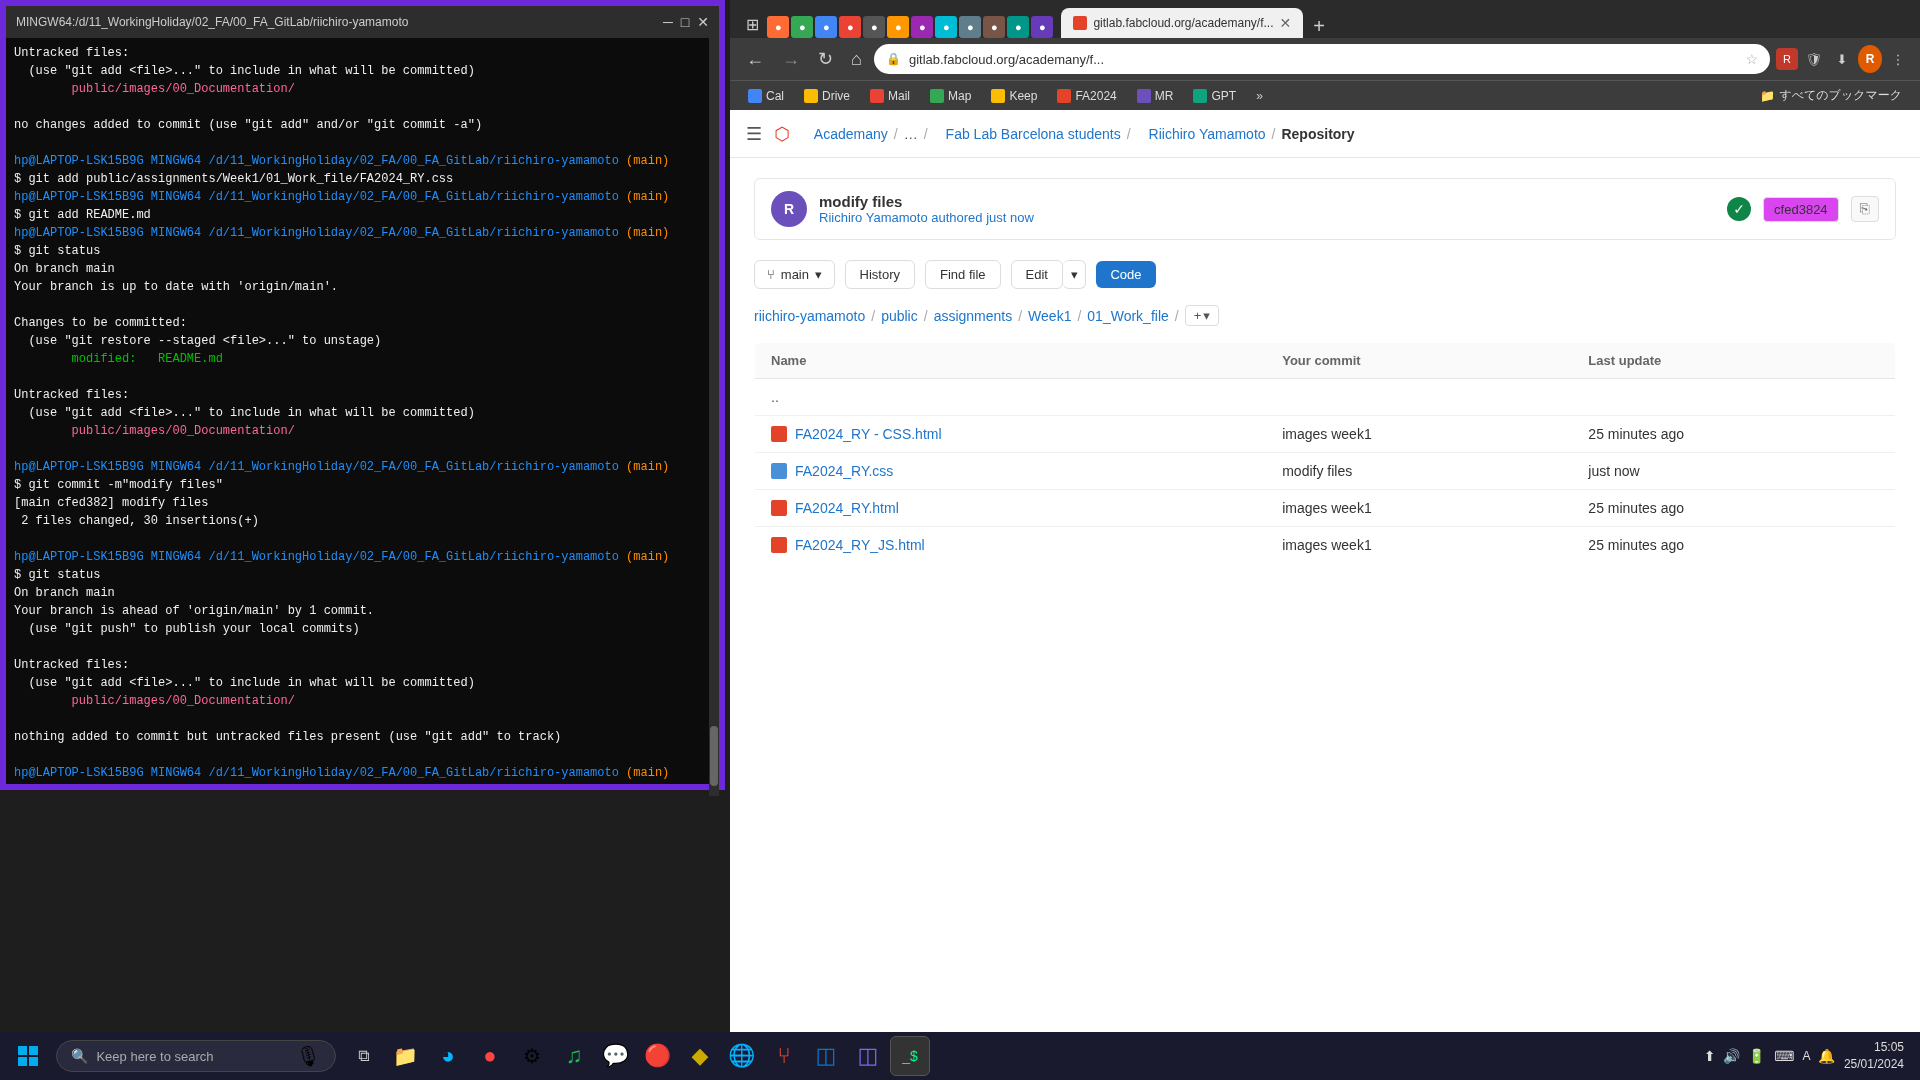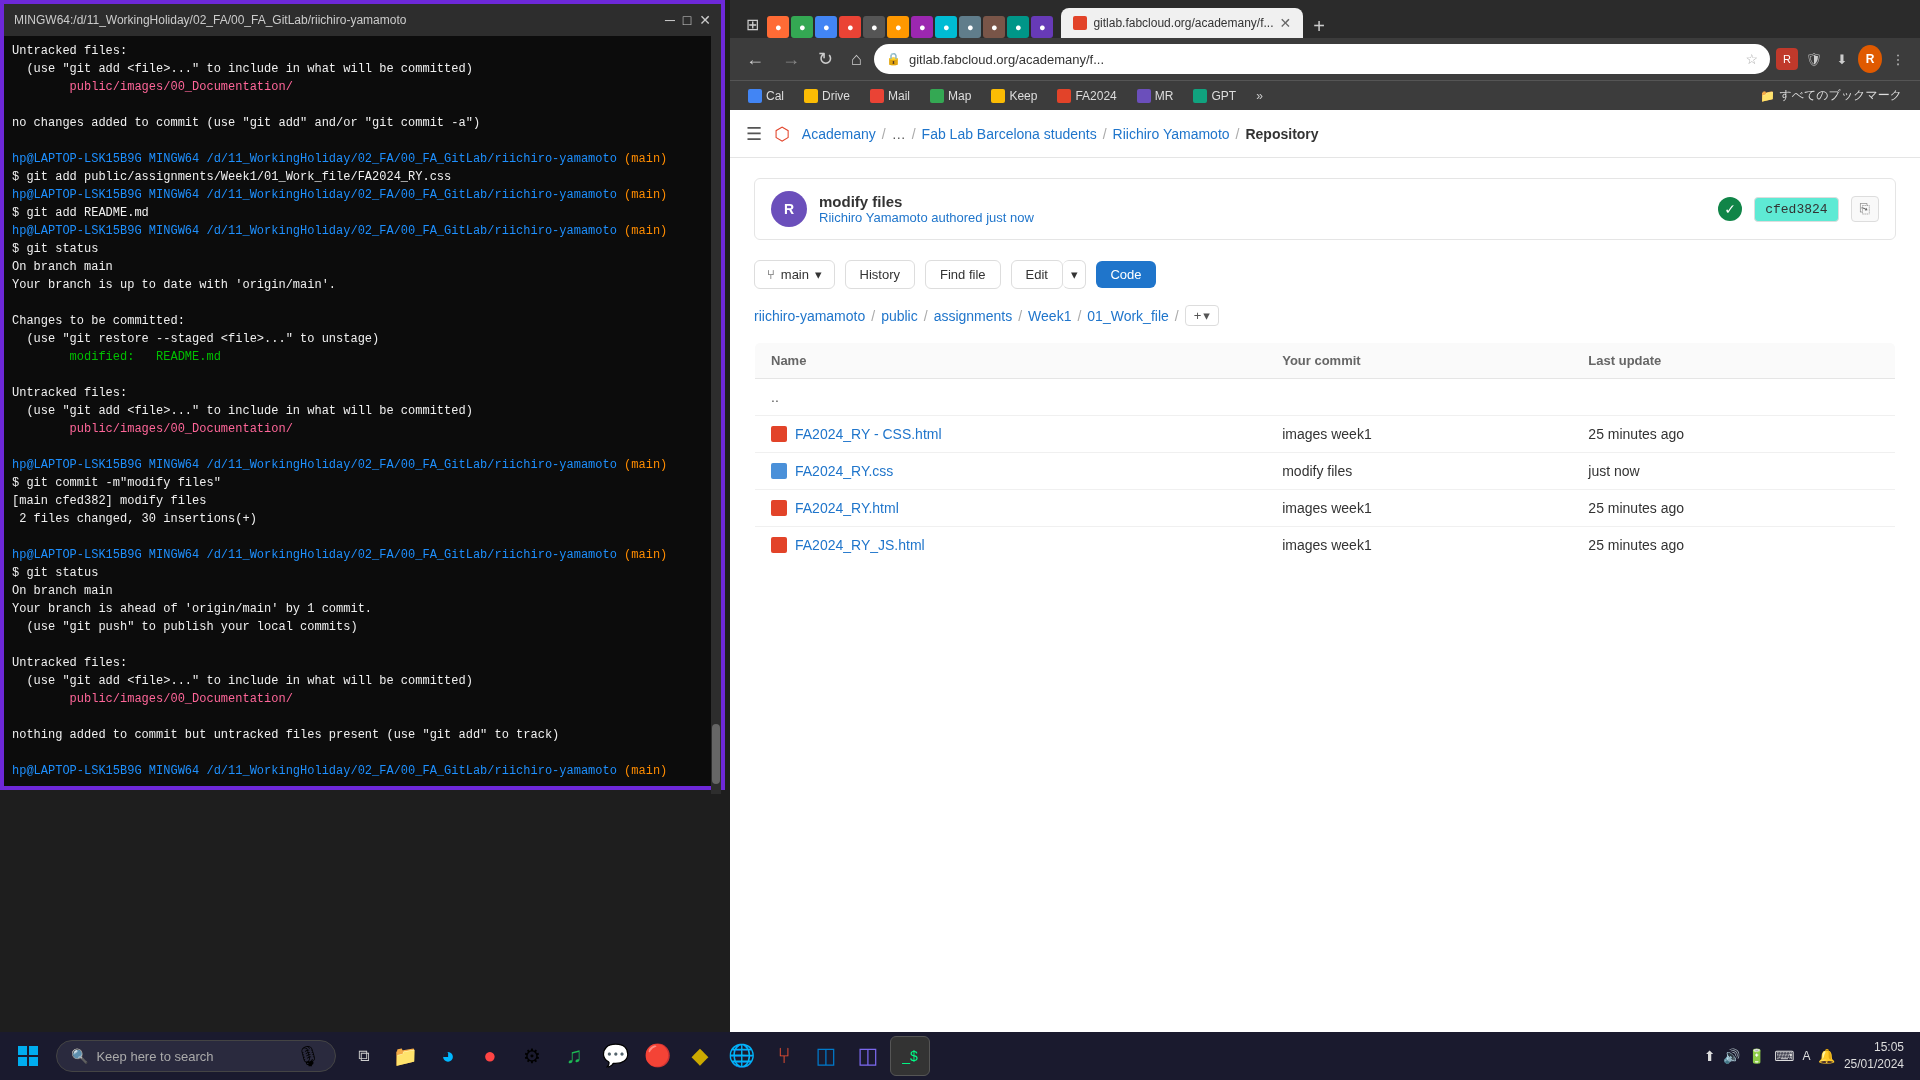--- a/index.html
+++ b/index.html
@@ -7,21 +7,21 @@
 
     
     .terminal-window {
       position: absolute;
       left: 0; top: 0;
       width: 725px;
       height: 790px;
       background: #0c0c0c;
       display: flex;
       flex-direction: column;
-      border: 4px solid #6d28d9;
+      border: 6px solid #6d28d9;
     }
     .terminal-titlebar {
       background: #2d2d2d;
       height: 32px;
       display: flex;
       align-items: center;
       padding: 0 10px;
       justify-content: space-between;
       flex-shrink: 0;
     }
@@ -223,20 +223,21 @@
     .breadcrumb {
       display: flex;
       align-items: center;
       gap: 6px;
       font-size: 14px;
       color: #555;
     }
     .breadcrumb a {
       color: #1f75cb;
       text-decoration: none;
+      margin-left: 12px;
     }
     .breadcrumb-sep { color: #aaa; }
     .breadcrumb-active { color: #333; font-weight: 600; text-align: right; }
 
     .gitlab-main {
       padding: 20px 24px;
       flex: 1;
     }
     .commit-info {
       display: flex;
@@ -273,25 +274,25 @@
     .commit-author span { color: #1f75cb; }
     .commit-check {
       width: 24px; height: 24px;
       border-radius: 50%;
       background: #108548;
       display: flex; align-items: center; justify-content: center;
       color: #fff;
       font-size: 14px;
     }
     .commit-hash {
-      background: #5eead4;
+      background: #d946ef;
       border: 1px solid #ddd;
       border-radius: 4px;
       padding: 4px 10px;
-      font-family: Liberation Mono, monospace;
+      font-family: Liberation Sans, sans-serif;
       font-size: 13px;
       color: #333;
     }
     .commit-copy {
       color: #666;
       padding: 4px 8px;
       border: 1px solid #ddd;
       border-radius: 4px;
       background: #f9f9f9;
       cursor: pointer;

